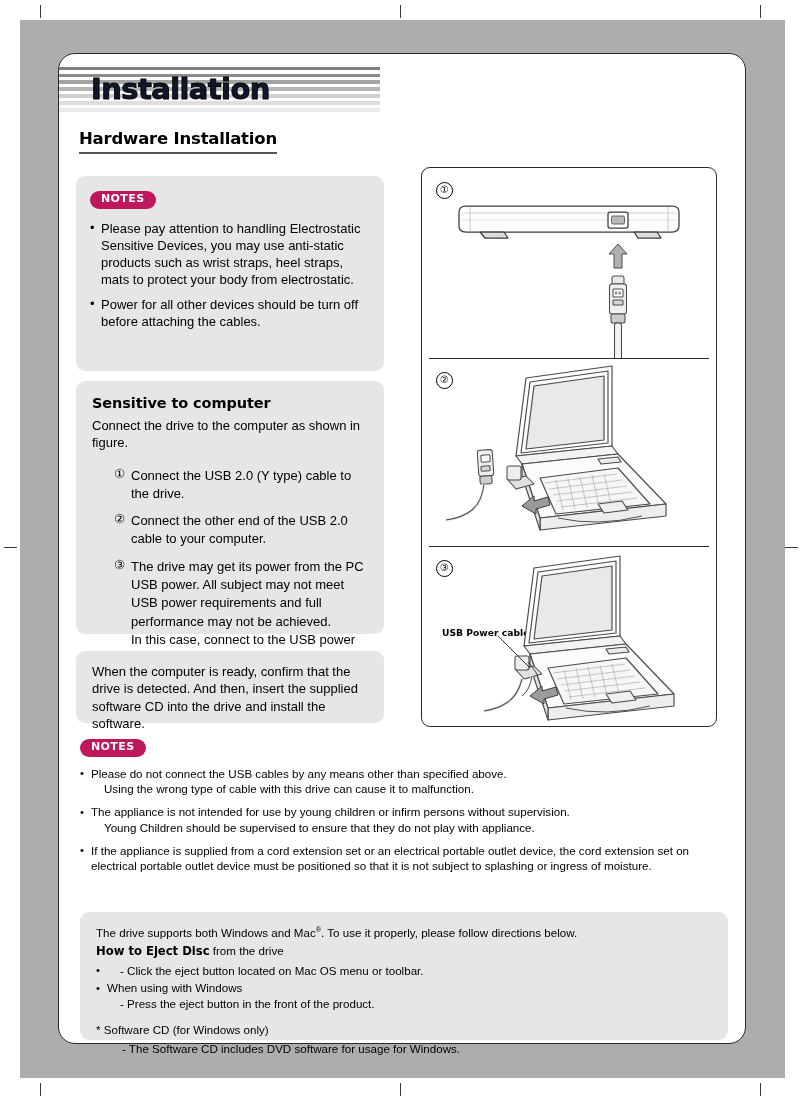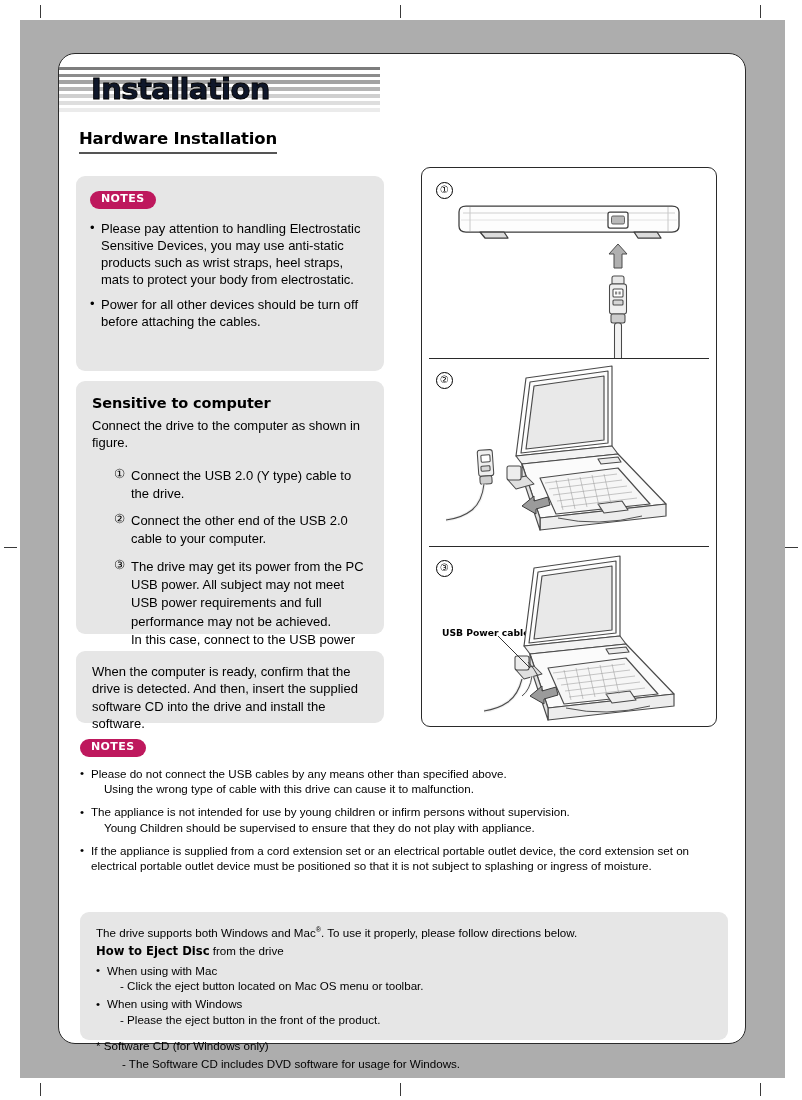--- a/index.html
+++ b/index.html
@@ -451,26 +451,25 @@
 
     <div class="gbox" style="left:21px; top:826px; width:648px; height:128px; padding:13px 16px;margin-top:32px;">
       <p class="t115" style="margin:0 0 2px 0;">
         <span>The drive supports both Windows and Mac</span><sup class="reg">®</sup><span>. To use it properly, please follow directions below.</span>
       </p>
       <p class="t115" style="margin:0 0 3px 0;">
         <span class="bold-inline">How to Eject Disc</span><span> from the drive</span>
       </p>
       <ul class="bl t115 tight" style="margin-bottom:0;">
         <li style="margin-bottom:2px;">
-          <p>When using with Mac</p>
           <p class="sub-line">- Click the eject button located on Mac OS menu or toolbar.</p>
         </li>
         <li style="margin-bottom:2px;">
           <p>When using with Windows</p>
-          <p class="sub-line">- Please the eject button in the front of the product.</p>
+          <p class="sub-line">- Press the eject button in the front of the product.</p>
         </li>
       </ul>
       <p class="t115" style="margin:10px 0 0 0;">* Software CD (for Windows only)</p>
       <p class="t115 sub-line" style="margin:3px 0 0 13px;">- The Software CD includes DVD software for usage for Windows.</p>
     </div>
 
   </div>
 </div>
 
 </body></html>

